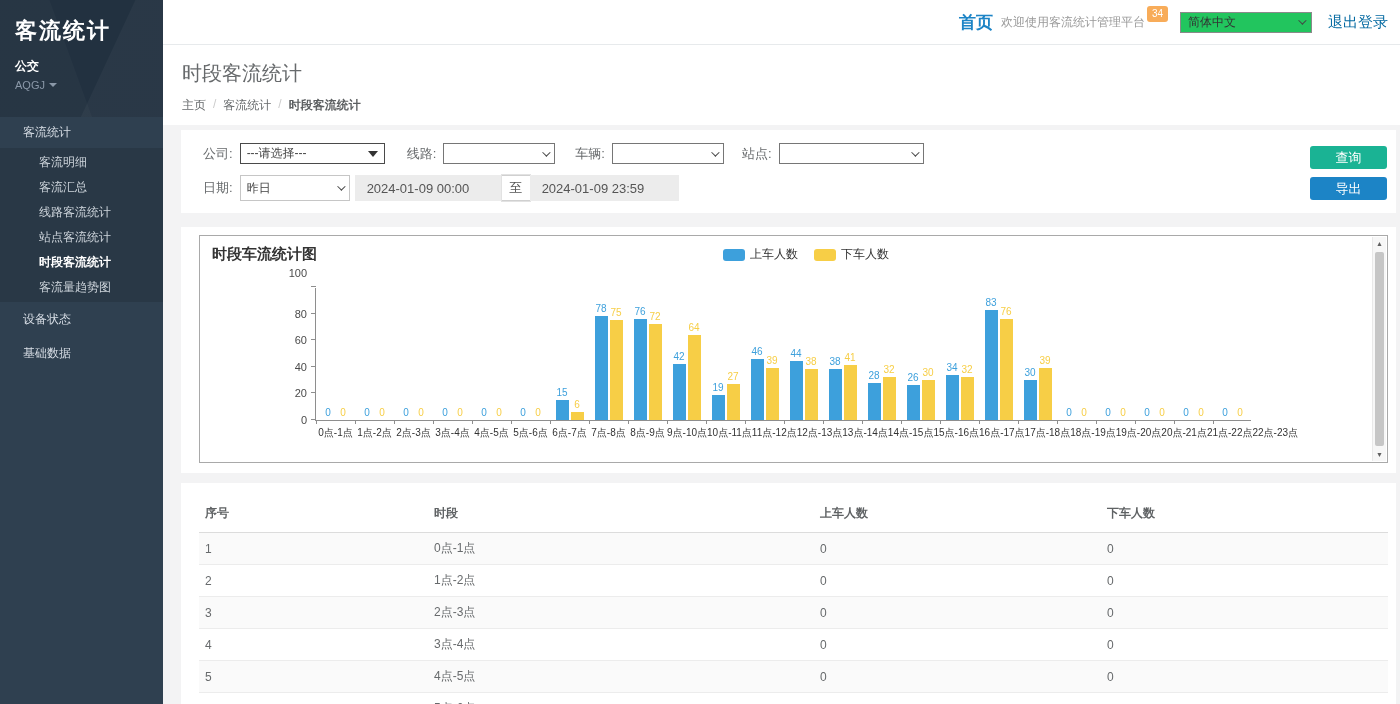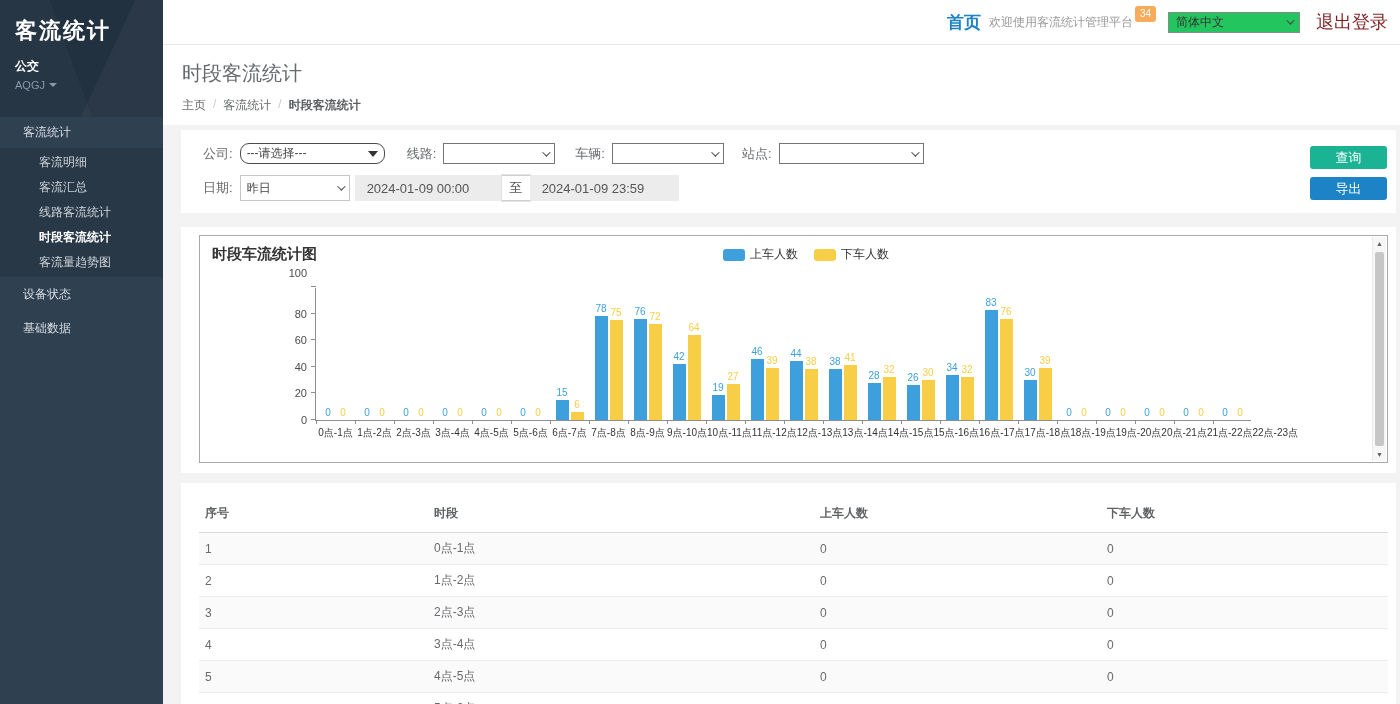--- a/index.html
+++ b/index.html
@@ -32,38 +32,38 @@
     display:flex; align-items:center; justify-content:flex-end; padding-right:12px; flex:0 0 45px; }
   .home-link { color:#1c84c6; font-size:17px; font-weight:600; cursor:pointer; }
   .welcome { color:#999; font-size:12px; margin-left:8px; }
   .badge { background:#f8ac59; color:#fff; font-size:10px; line-height:1; padding:3px 5px;
     border-radius:3px; position:relative; top:-8px; left:2px; }
   .lang-select { width:132px; height:21px; border:1px solid #8a8a8a; background:#22c55e;
     display:flex; align-items:center; justify-content:space-between; padding:0 7px;
     font-size:12px; color:#333; margin-left:14px; cursor:pointer; }
   .chev { width:6px; height:6px; border-right:1.4px solid #444; border-bottom:1.4px solid #444;
     transform:rotate(45deg) translateY(-2px); flex:0 0 auto; }
-  .logout { color:#7f1d1d; font-size:18px; margin-left:16px; cursor:pointer; }
+  .logout { color:#0369a1; font-size:15px; margin-left:16px; cursor:pointer; }
 
   .page-heading { background:#fff; height:80px; padding:15px 0 0 19px; flex:0 0 80px; }
   .page-title { font-size:20px; font-weight:400; color:#676a6c; }
   .breadcrumb { margin-top:10px; font-size:12px; color:#676a6c; display:flex; gap:7px; }
   .breadcrumb .sep { color:#ccc; }
   .breadcrumb .bc:last-of-type { font-weight:bold; color:#5c5f61; }
 
   .content { padding:5px 4px 0 18px; flex:1; display:flex; flex-direction:column; min-height:0; }
 
   
   .filter-panel { background:#fff; position:relative; padding:13px 0 12px 22px; }
   .frow { display:flex; align-items:center; }
   .frow + .frow { margin-top:11px; }
   .flabel { font-size:13px; color:#676a6c; margin-right:7px; }
   .sel { border:1px solid #767676; background:#fff; height:21px; display:flex; align-items:center;
     justify-content:space-between; padding:0 6px; font-size:12px; color:#444; cursor:pointer; }
-  .sel.dark { border-color:#4a4a4a;border-radius:9px; }
+  .sel.dark { border-color:#4a4a4a; }
   .tri { width:0; height:0; border-left:5px solid transparent; border-right:5px solid transparent; border-top:6px solid #333; }
   .sel26 { height:26px; border-color:#c6c6c6; }
   .dinput { height:26px; background:#ececec; border:none; color:#555; font-size:13px;
     padding:0 12px; font-family:"Liberation Sans",sans-serif; display:flex; align-items:center; }
   .tobox { height:26px; width:28px; background:#fff; border:1px solid #d0d0d0; border-left:none; border-right:none;
     outline:1px solid #e2e2e2; display:flex; align-items:center; justify-content:center; font-size:13px; color:#555; }
   .btn { position:absolute; right:9px; width:77px; height:23px; border:none; border-radius:3px;
     color:#fff; font-size:13px; cursor:pointer; font-family:"Liberation Sans",sans-serif; }
   .btn.query { top:16px; }
   .btn.export { top:47px; }
@@ -117,20 +117,21 @@
         <span>AQGJ</span>
         <span class="caret"></span>
       </div>
     </div>
     <div class="menu">
         <div class="mi l1">客流统计</div>
         <div class="submenu">
           <div class="mi">客流明细</div>
           <div class="mi">客流汇总</div>
           <div class="mi">线路客流统计</div>
+          <div class="mi">站点客流统计</div>
           <div class="mi active">时段客流统计</div>
           <div class="mi">客流量趋势图</div>
         </div>
         <div class="mi l1 spaced">设备状态</div>
         <div class="mi l1 spaced">基础数据</div>
       </div>
   </div>
 
   <div class="main">
 

